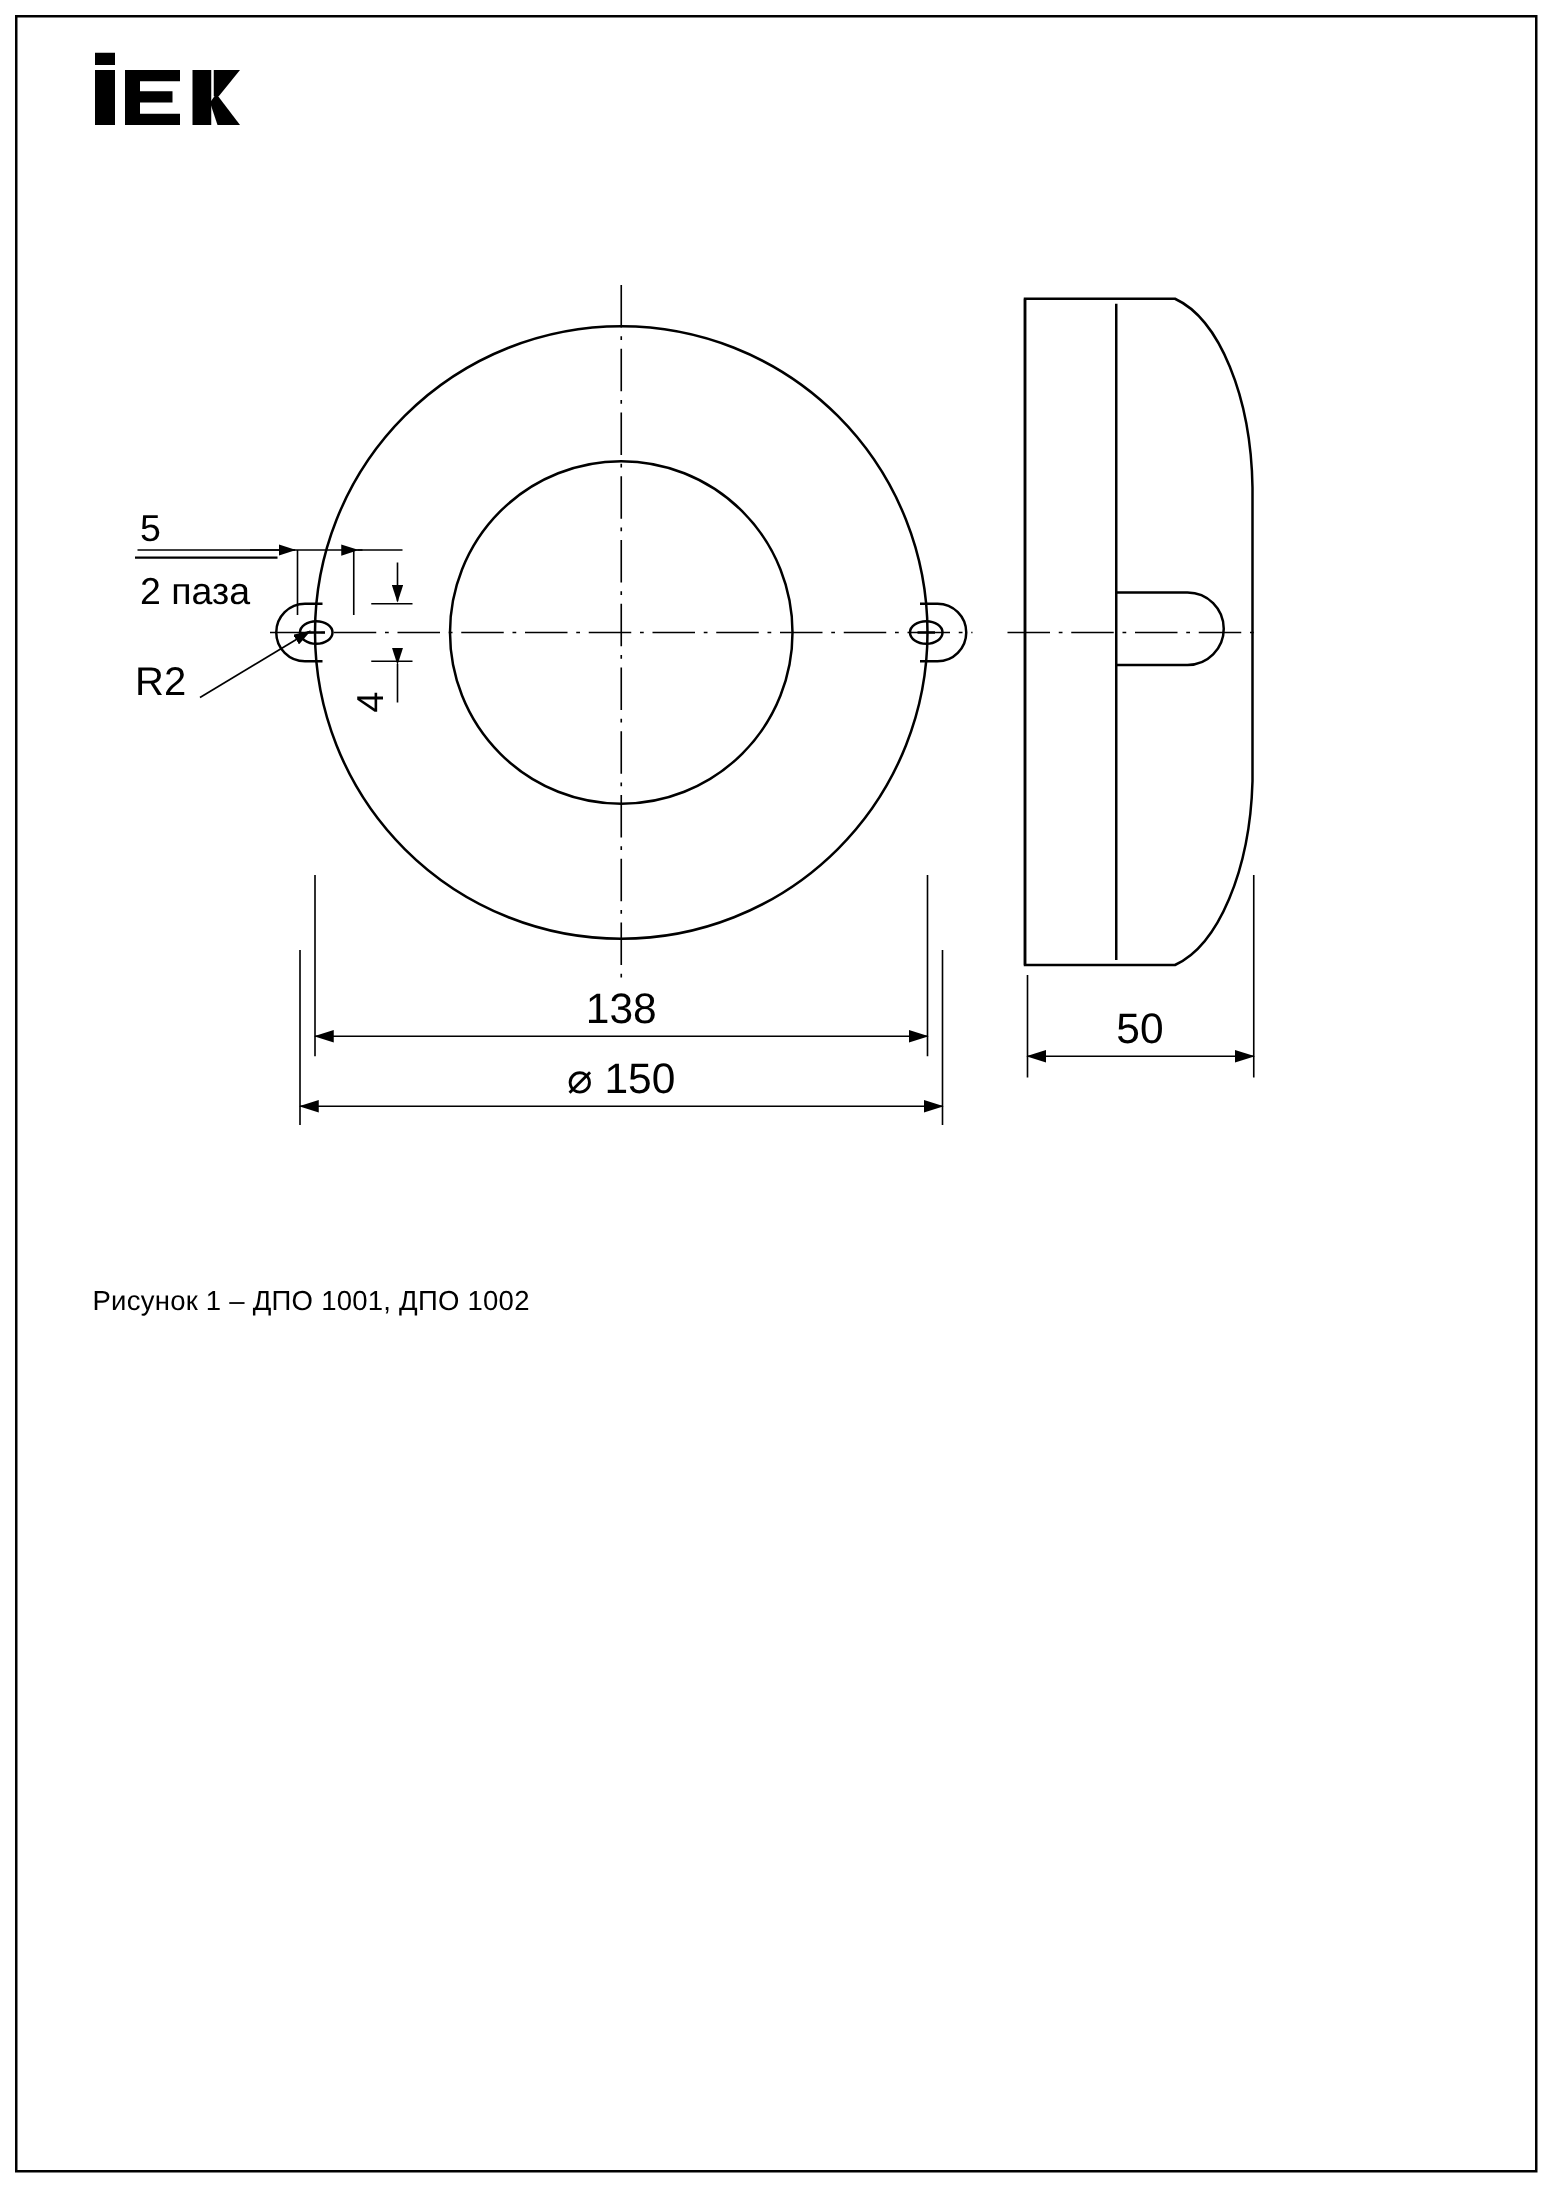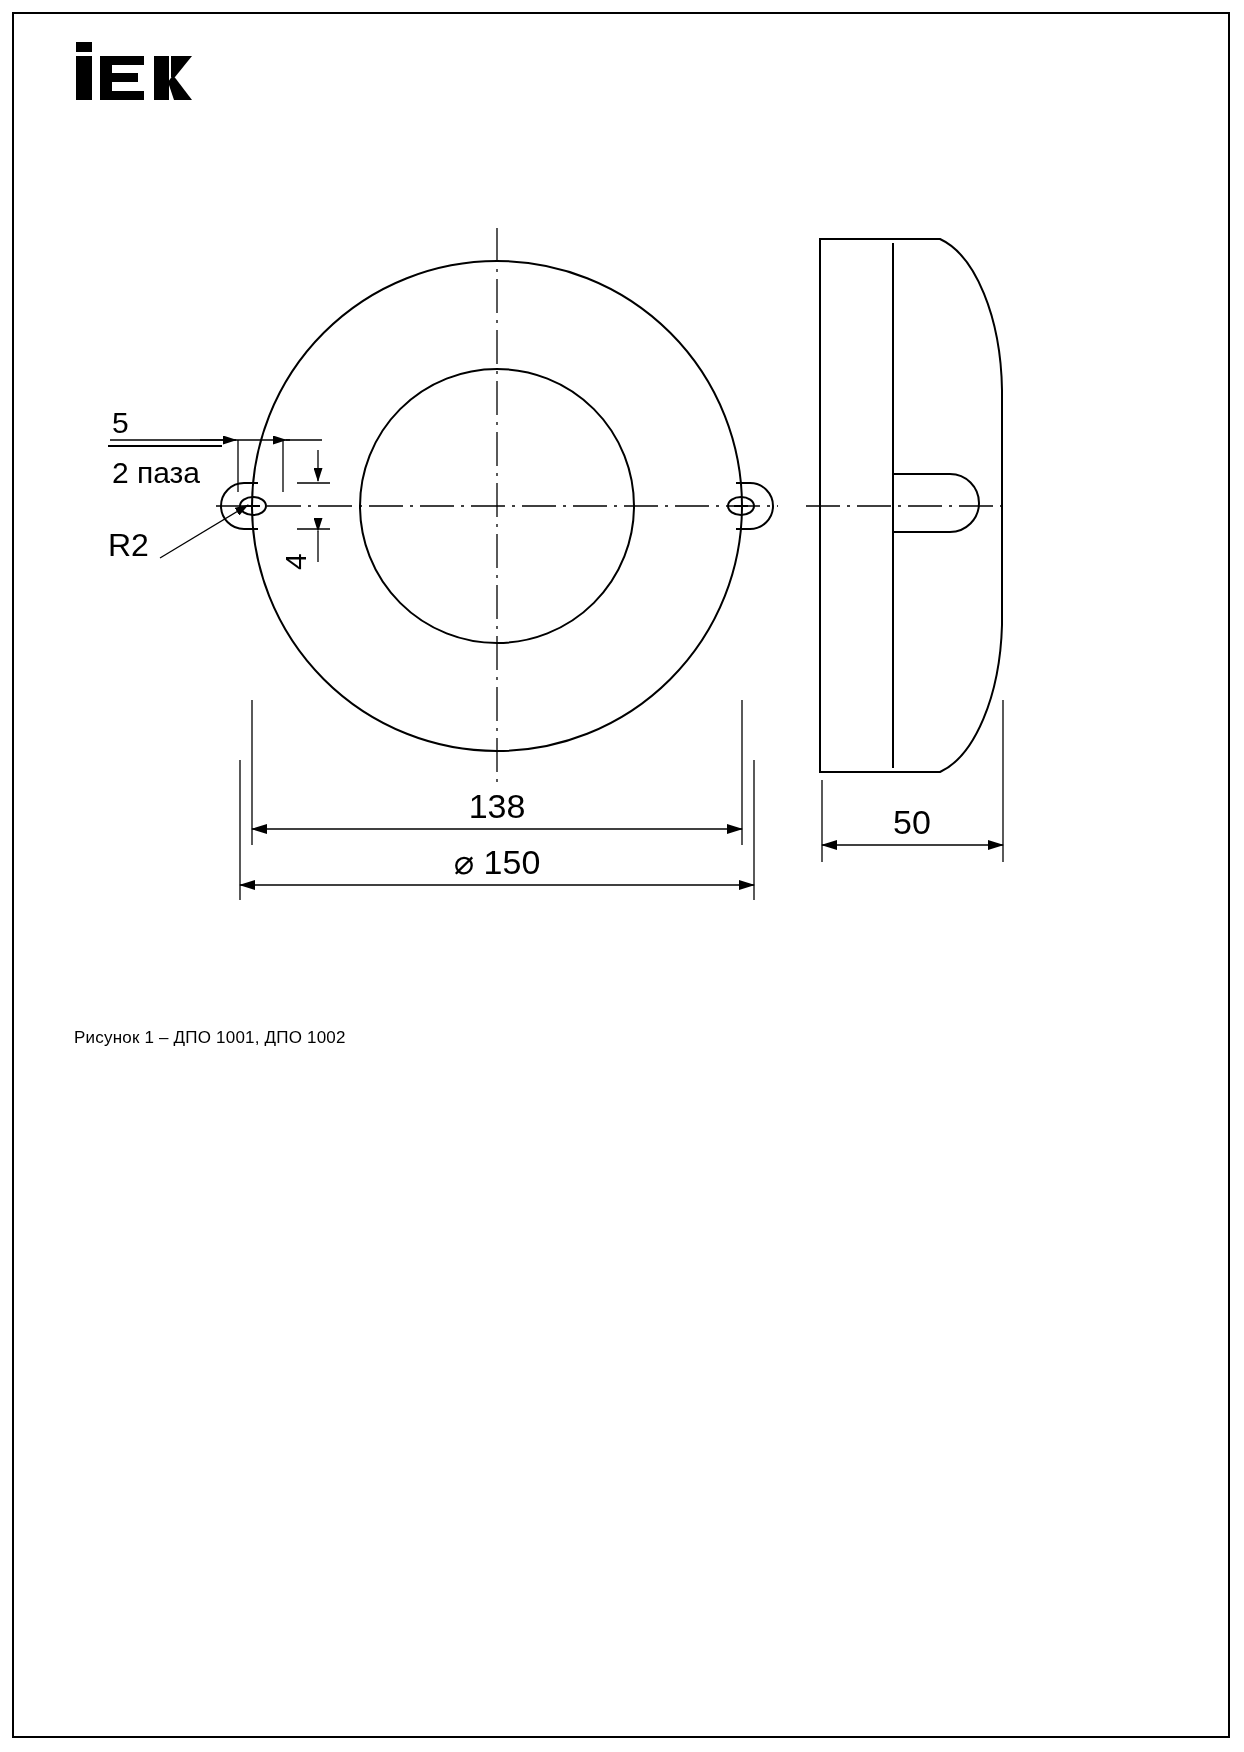--- a/index.html
+++ b/index.html
@@ -38,21 +38,21 @@
     position: absolute;
     left: 0;
     top: 0;
     width: 1244px;
     height: 1752px;
   }
   .caption {
     position: absolute;
     left: 74px;
     top: 1028px;
-    font-size: 17px;
+    font-size: 22px;
     letter-spacing: 0.2px;
     white-space: nowrap;
   }
   text {
     font-family: "Liberation Sans", sans-serif;
     fill: #000000;
   }
 </style>
 </head>
 <body>

